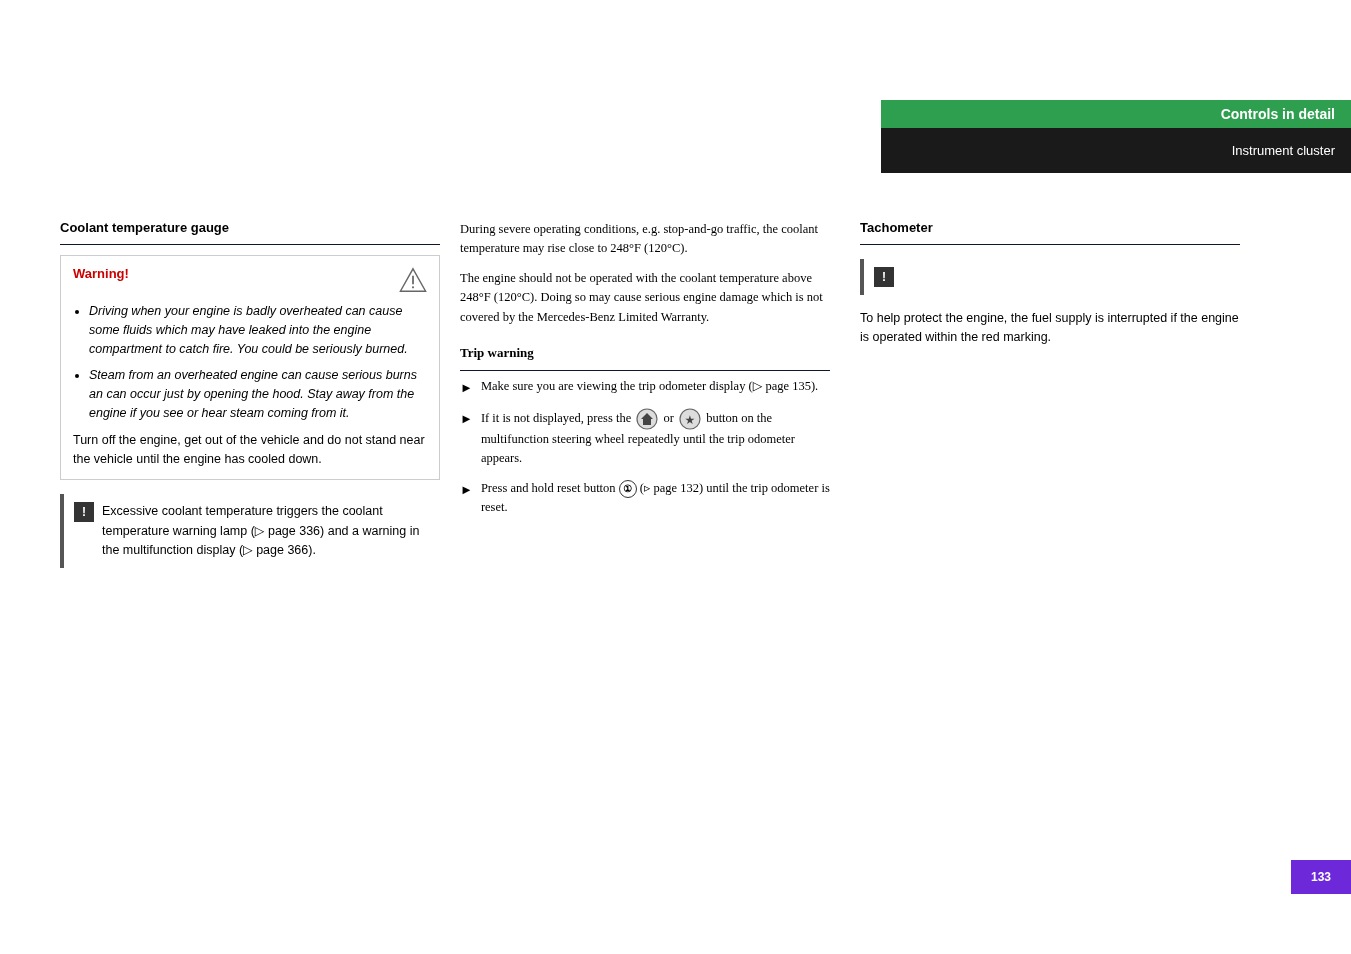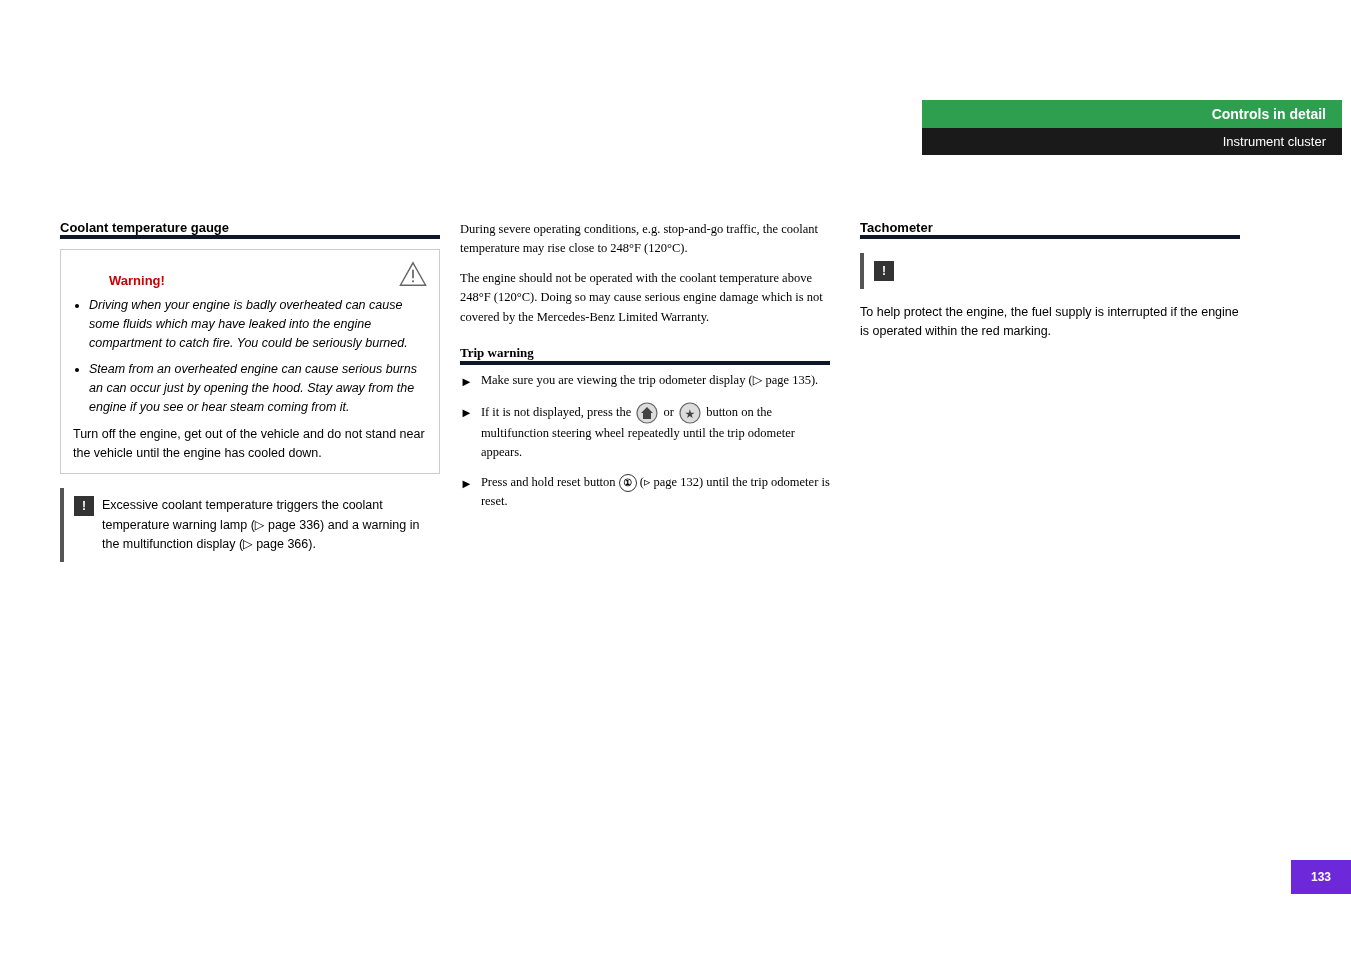--- a/index.html
+++ b/index.html
@@ -17,39 +17,39 @@
       width: 1351px;
       min-height: 954px;
       position: relative;
       padding: 0;
     }
 
     
     .header-band {
       position: absolute;
       top: 100px;
-      right: 9px;
-      width: 420px;
+      right: 0;
+      width: 470px;
     }
 
     .header-green {
       background-color: #2e9e4f;
       color: #ffffff;
       font-weight: bold;
       font-size: 14px;
       text-align: right;
       padding: 6px 16px;
     }
 
     .header-black {
       background-color: #1a1a1a;
       color: #ffffff;
       font-size: 13px;
       text-align: right;
-      padding: 6px 16px;
+      padding: 15px 16px;
     }
 
     
     .page-number-tab {
       position: absolute;
       bottom: 60px;
       right: 0;
       background-color: #6d28d9;
       color: #ffffff;
       font-weight: bold;
@@ -81,38 +81,37 @@
       position: absolute;
       top: 220px;
       left: 860px;
       width: 380px;
     }
 
     .section-title {
       font-weight: bold;
       font-size: 13px;
       margin-bottom: 6px;
-      padding-bottom: 0;
-      border-bottom: 4px solid #0f172a;
+      padding-bottom: 9px;
+      border-bottom: 1px solid #0f172a;
     }
 
     
     .warning-box {
       border: 1px solid #cccccc;
       padding: 10px 12px;
       margin-top: 10px;
       margin-bottom: 10px;
     }
 
     .warning-header {
       display: flex;
       justify-content: space-between;
-      align-items: flex-end;
+      align-items: flex-start;
       margin-bottom: 8px;
-      margin-left: 36px;
     }
 
     .warning-title {
       color: #cc0000;
       font-weight: bold;
       font-size: 13px;
     }
 
     .warning-triangle {
       width: 28px;

